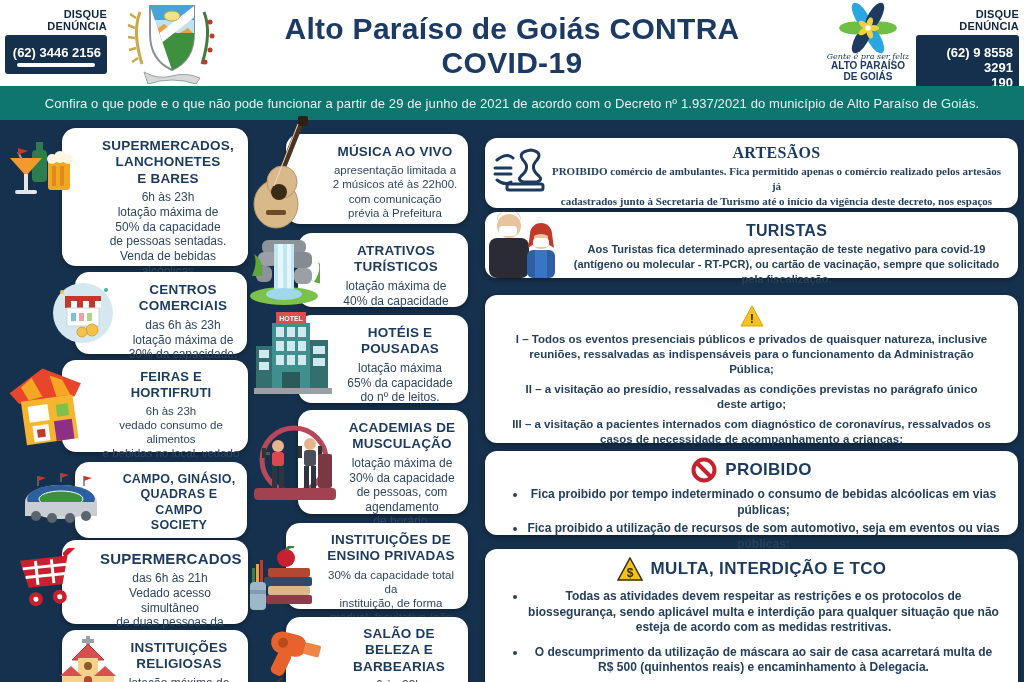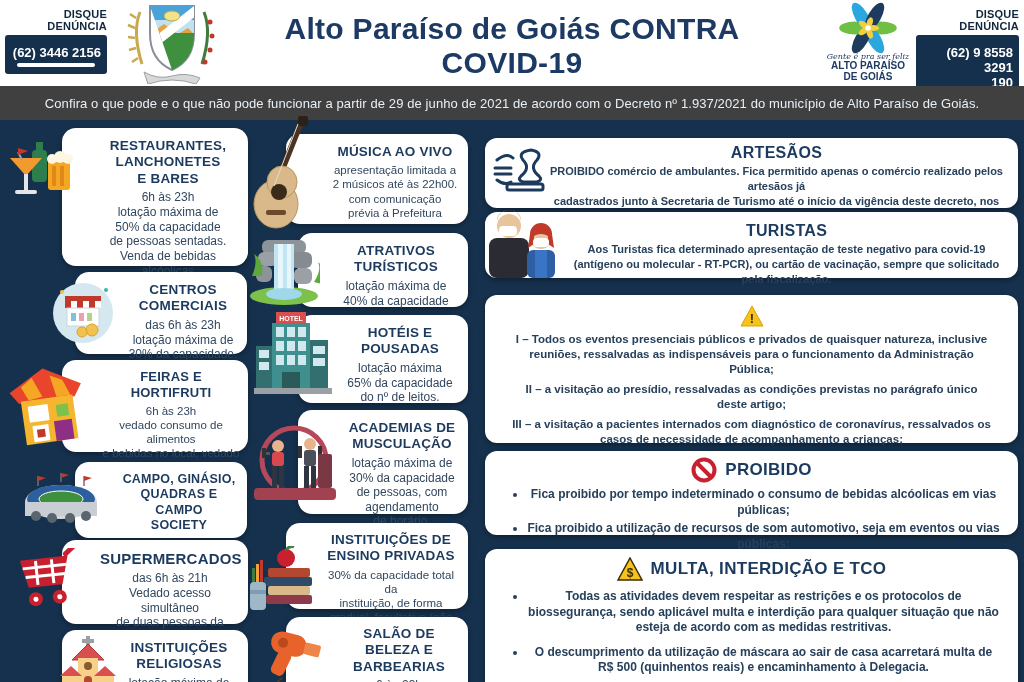--- a/index.html
+++ b/index.html
@@ -17,21 +17,21 @@
   .title-wrap { position:absolute; left:235px; right:235px; top:12px; text-align:center; }
   .main-title { font-size:30px; font-weight:800; color:#1c3a63; letter-spacing:.3px; }
   .sub-title { font-size:15px; font-weight:800; color:#1c3a63; margin-top:6px; letter-spacing:.5px; }
 
   .citylogo { position:absolute; left:818px; top:2px; width:100px; text-align:center; }
   .citylogo .slogan { font-family:"DejaVu Serif", serif; font-style:italic; font-size:8px; color:#1c3a63; margin-top:-2px; }
   .citylogo .n1 { font-size:10px; font-weight:800; color:#1c3a63; line-height:1.05; }
   .citylogo .n2 { font-size:10px; font-weight:800; color:#1c3a63; line-height:1.05; }
 
   
-  .banner { position:absolute; left:0; top:86px; width:1024px; height:34px; background:#404040;
+  .banner { position:absolute; left:0; top:86px; width:1024px; height:34px; background:#0f766e;
             display:flex; align-items:center; justify-content:center; }
   .banner div { color:#e8eff5; font-size:13px; letter-spacing:.1px; }
 
   
   .card { position:absolute; background:#fff; border-radius:14px; box-shadow:0 2px 5px rgba(0,0,0,.35);
           text-align:center; color:#31475e; }
   .card .t { font-weight:800; color:#1c3a5e; font-size:13.5px; line-height:1.22; white-space:pre-line; letter-spacing:.2px; }
   .card .b { font-size:12px; line-height:1.22; white-space:pre-line; margin-top:3px; color:#31475e; }
   .card .open { font-size:17px; letter-spacing:1.5px; margin-top:8px; color:#2b4662; }
 
@@ -123,21 +123,21 @@
         <div class="rbar"></div>
       </div>
     </div>
   </div>
 
   <div class="banner">
     <div>Confira o que pode e o que não pode funcionar a partir de 29 de junho de 2021  de acordo com o Decreto nº 1.937/2021 do município de Alto Paraíso de Goiás.</div>
   </div>
 
   <div class="card" style="left:62px; top:128px; width:186px; height:138px; padding:10px 8px 8px 34px;">
-    <div class="t">RESTAURANTES,
+    <div class="t">SUPERMERCADOS,
 LANCHONETES
 E BARES</div>
     <div class="b">6h às 23h
 lotação máxima de
 50% da capacidade
 de pessoas sentadas.
 Venda de bebidas alcóolicas
 até  às 22h.</div>
   </div>
   <div class="icon" style="left:8px; top:140px;">
@@ -424,21 +424,21 @@
       <g transform="rotate(14 28 20)">
         <rect x="6" y="6" width="36" height="22" rx="11" fill="#e8632c"></rect>
         <rect x="40" y="11" width="16" height="12" rx="2" fill="#f08548"></rect>
         <rect x="14" y="24" width="14" height="26" rx="5" fill="#e8632c" transform="rotate(12 21 37)"></rect>
         <circle cx="18" cy="17" r="5" fill="#b84a1c"></circle>
       </g>
       <path d="M18 50 q-8 6 -2 9 q6 3 8 -4" stroke="#4a3b2e" stroke-width="2" fill="none"></path>
     </svg>
   </div>
 
-  <div class="rcard" style="left:485px; top:138px; width:533px; height:70px; padding:6px 14px 6px 64px;">
+  <div class="rcard" style="left:485px; top:138px; width:533px; height:70px; padding:6px 14px 6px 64px;font-family:Liberation Serif, serif;">
     <div class="rt">ARTESÃOS</div>
     <div class="rb">PROIBIDO comércio de ambulantes. Fica permitido apenas o comércio realizado pelos artesãos já
 cadastrados junto à Secretaria de Turismo até o início da vigência deste decreto, nos espaços designados
 para exposição e venda de seus produtos.</div>
     <div class="icon" style="left:8px; top:8px;">
       <svg width="58" height="48" viewBox="0 0 58 48">
         <g stroke="#1c3a5e" stroke-width="3" fill="none" stroke-linecap="round">
           <path d="M38 4 q12 2 6 10 q-8 8 2 16 q4 4 -2 6 l-14 0 q-6 -2 -2 -6 q10 -8 2 -16 q-6 -8 8 -10 z"></path>
           <path d="M4 14 q10 -8 16 -2"></path>
           <path d="M2 22 h16"></path>

